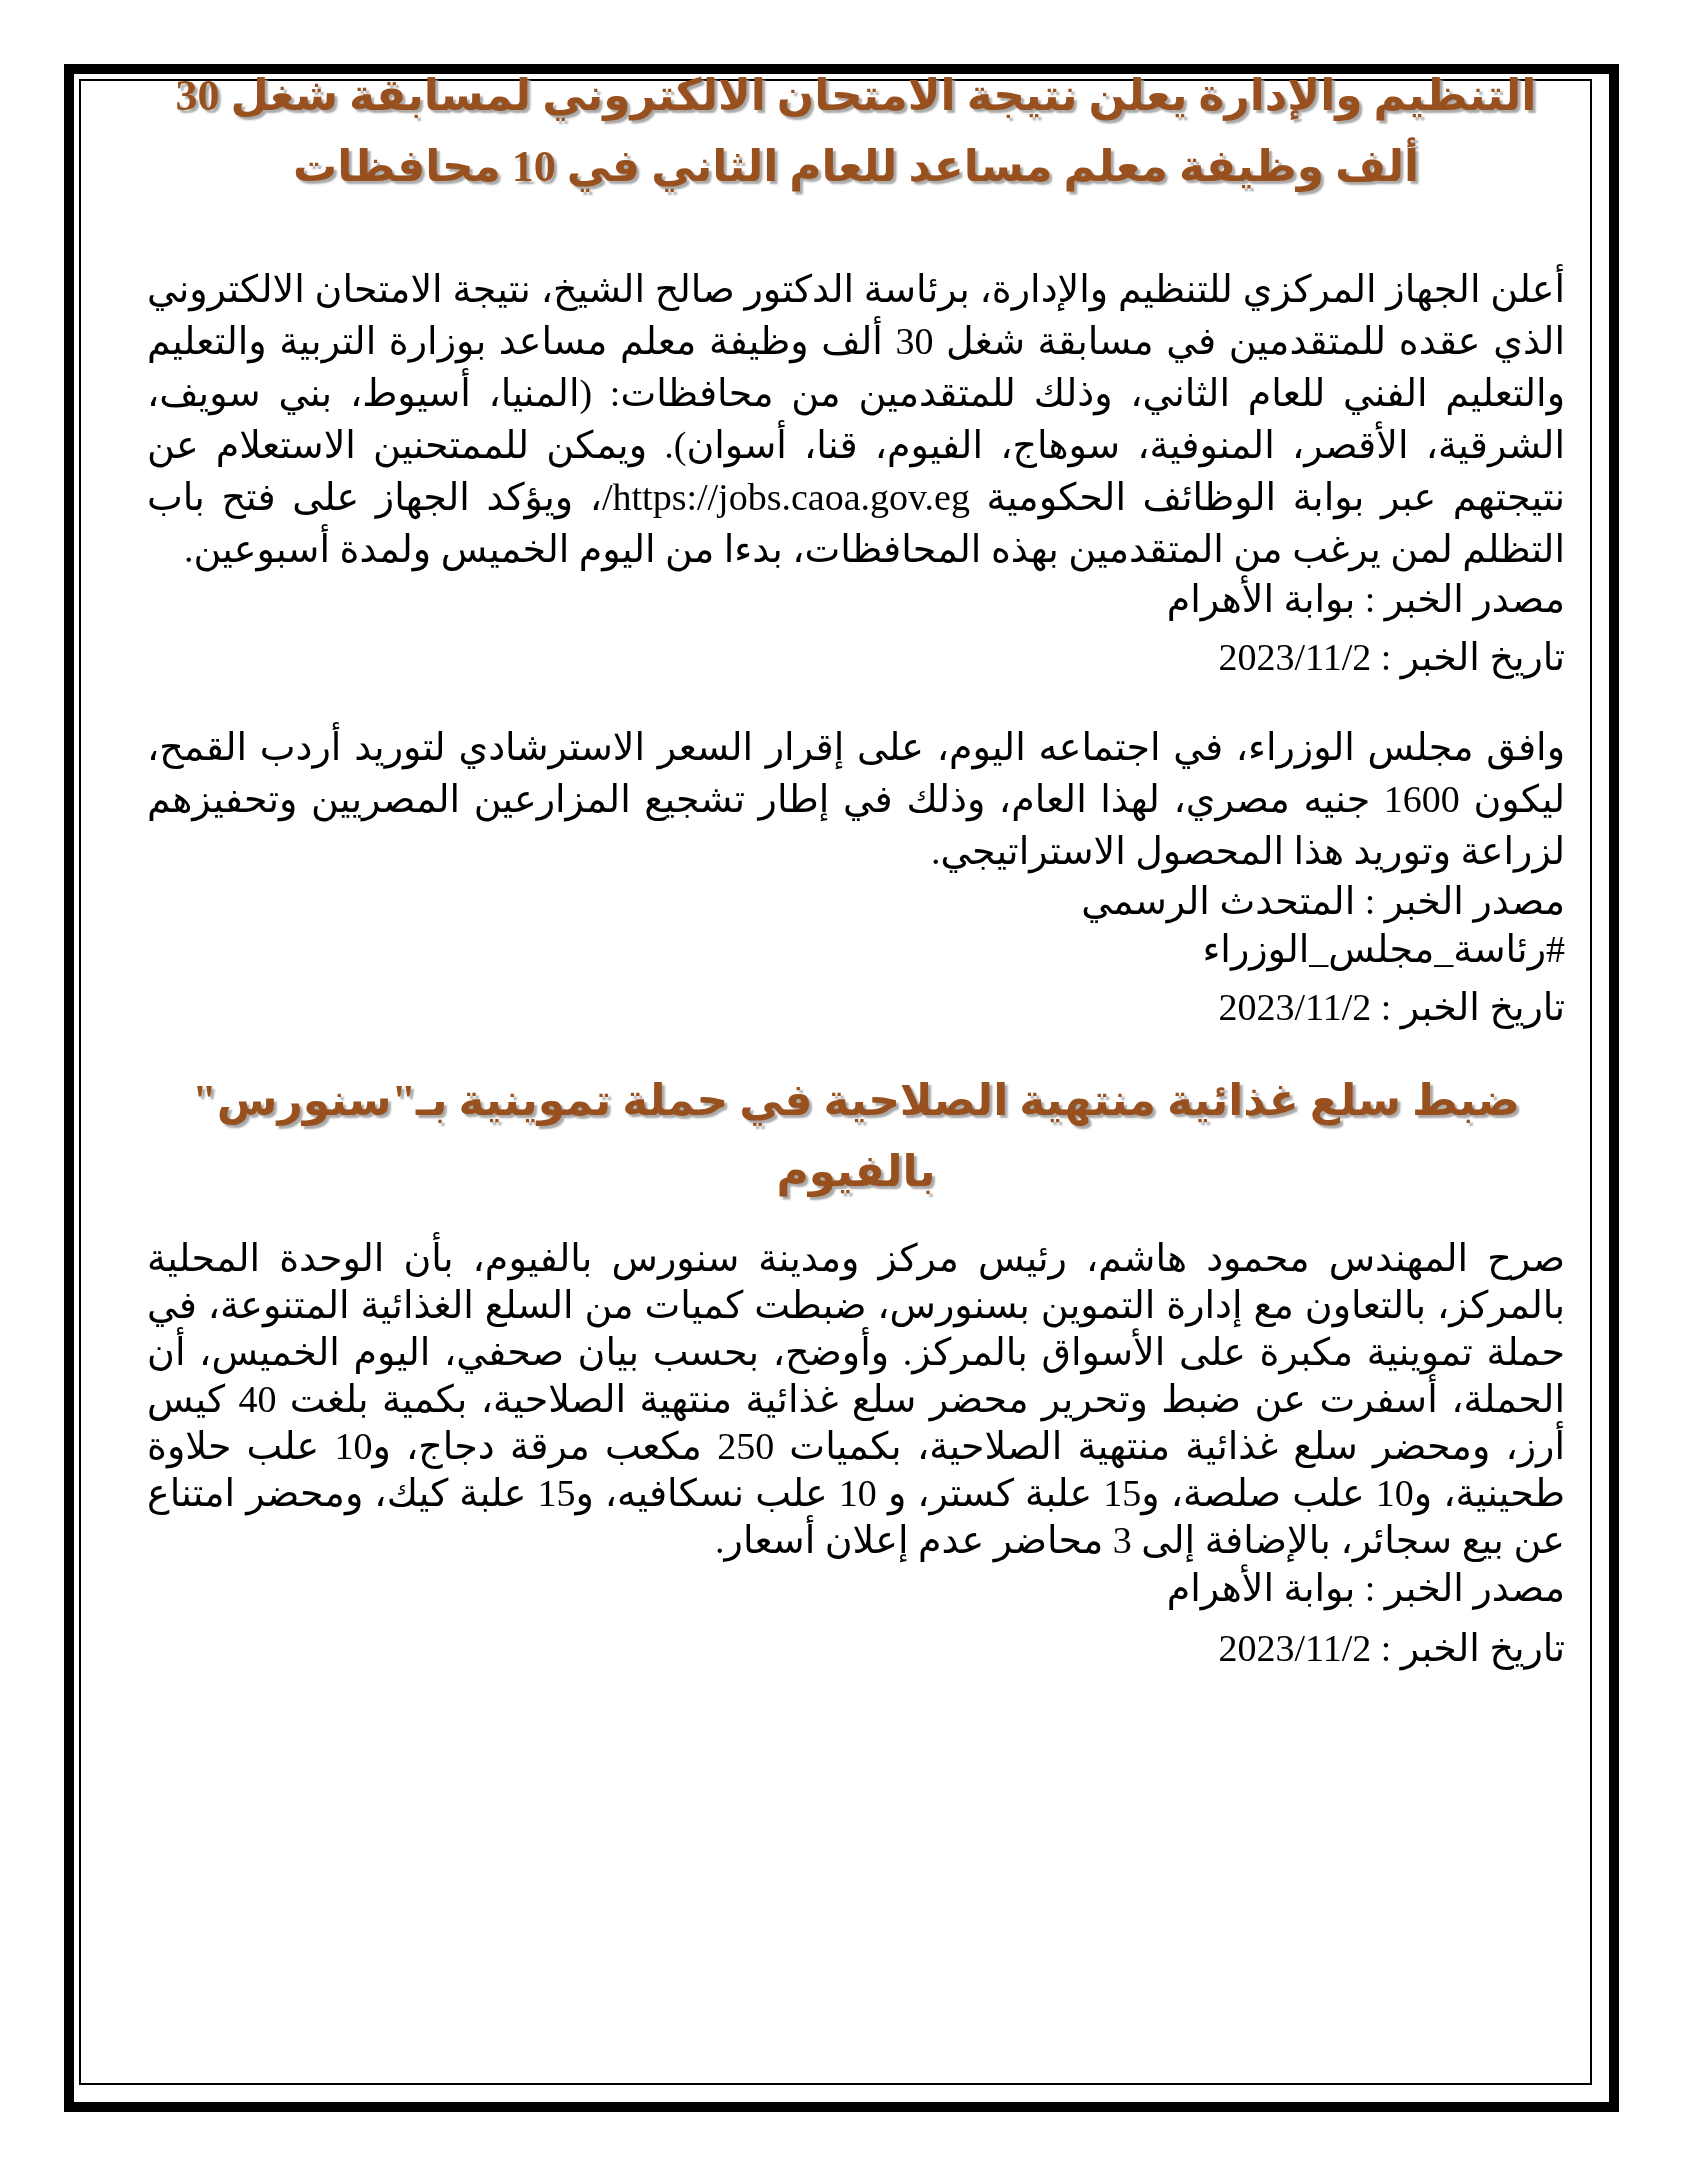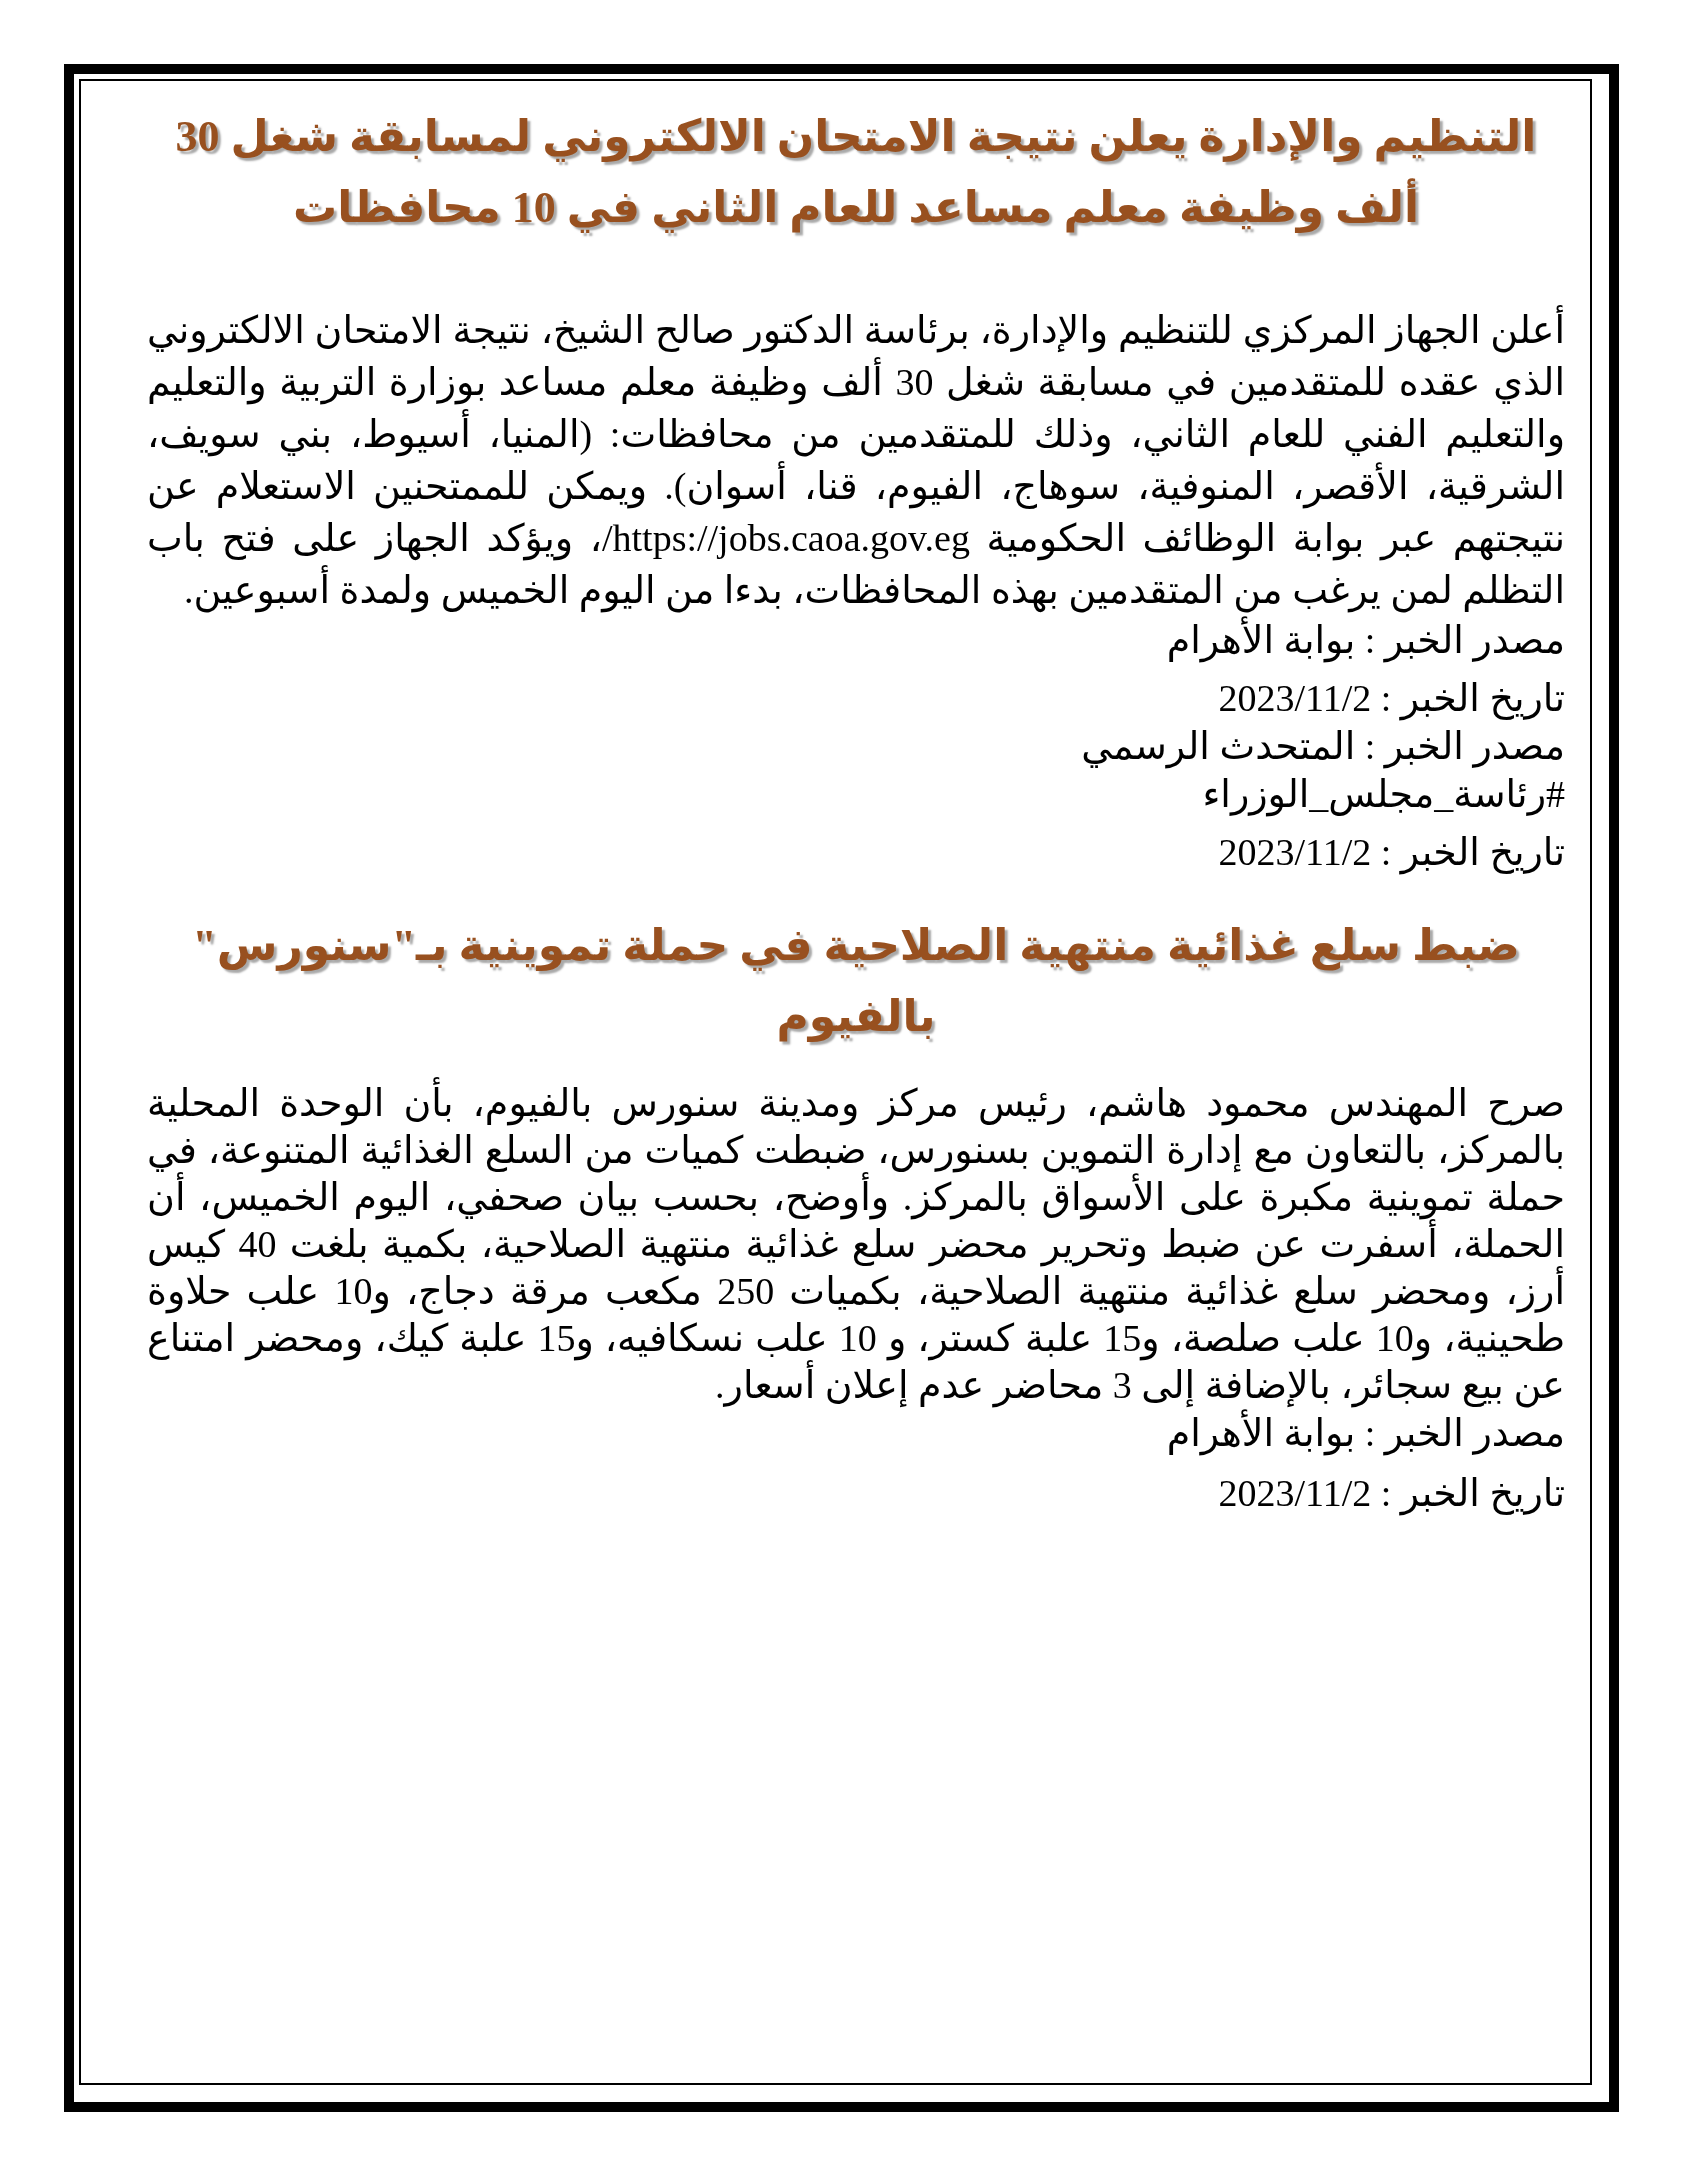--- a/index.html
+++ b/index.html
@@ -31,24 +31,24 @@
     left: 79px;
     top: 79px;
     width: 1509px;
     height: 2002px;
     border: 2px solid #000000;
     pointer-events: none;
   }
   .content {
     position: absolute;
     left: 147px;
-    top: 12px;
+    top: 0;
     width: 1418px;
     direction: rtl;
-    padding-top: 89px;
+    padding-top: 60px;
   }
   .article-title {
     font-size: 44px;
     line-height: 71px;
     font-weight: bold;
     text-align: center;
     color: #98501F;
     text-shadow: 3px 3px 2px #a9a9a9;
     margin: 0;
     padding: 0 6px;
@@ -85,20 +85,21 @@
   <div class="content">
 
     <section class="article article-1">
       <h1 class="article-title">التنظيم والإدارة يعلن نتيجة الامتحان الالكتروني لمسابقة شغل 30 ألف وظيفة معلم مساعد للعام الثاني في 10 محافظات</h1>
       <p class="para spaced">أعلن الجهاز المركزي للتنظيم والإدارة، برئاسة الدكتور صالح الشيخ، نتيجة الامتحان الالكتروني الذي عقده للمتقدمين في مسابقة شغل 30 ألف وظيفة معلم مساعد بوزارة التربية والتعليم والتعليم الفني للعام الثاني، وذلك للمتقدمين من محافظات: (المنيا، أسيوط، بني سويف، الشرقية، الأقصر، المنوفية، سوهاج، الفيوم، قنا، أسوان). ويمكن للممتحنين الاستعلام عن نتيجتهم عبر بوابة الوظائف الحكومية https://jobs.caoa.gov.eg/، ويؤكد الجهاز على فتح باب التظلم لمن يرغب من المتقدمين بهذه المحافظات، بدءا من اليوم الخميس ولمدة أسبوعين.</p>
       <div class="meta-line source-line">مصدر الخبر : بوابة الأهرام</div>
       <div class="meta-line date-line">تاريخ الخبر : 2023/11/2</div>
     </section>
 
     <section class="article article-2">
+      <p class="para spaced para-2">وافق مجلس الوزراء، في اجتماعه اليوم، على إقرار السعر الاسترشادي لتوريد أردب القمح، ليكون 1600 جنيه مصري، لهذا العام، وذلك في إطار تشجيع المزارعين المصريين وتحفيزهم لزراعة وتوريد هذا المحصول الاستراتيجي.</p>
       <div class="meta-line source-line">مصدر الخبر : المتحدث الرسمي</div>
       <div class="meta-line hashtag-line">#رئاسة_مجلس_الوزراء</div>
       <div class="meta-line date-line">تاريخ الخبر : 2023/11/2</div>
     </section>
 
     <section class="article article-3">
       <h1 class="article-title">ضبط سلع غذائية منتهية الصلاحية في حملة تموينية بـ"سنورس" بالفيوم</h1>
       <p class="para compact">صرح المهندس محمود هاشم، رئيس مركز ومدينة سنورس بالفيوم، بأن الوحدة المحلية بالمركز، بالتعاون مع إدارة التموين بسنورس، ضبطت كميات من السلع الغذائية المتنوعة، في حملة تموينية مكبرة على الأسواق بالمركز. وأوضح، بحسب بيان صحفي، اليوم الخميس، أن الحملة، أسفرت عن ضبط وتحرير محضر سلع غذائية منتهية الصلاحية، بكمية بلغت 40 كيس أرز، ومحضر سلع غذائية منتهية الصلاحية، بكميات 250 مكعب مرقة دجاج، و10 علب حلاوة طحينية، و10 علب صلصة، و15 علبة كستر، و 10 علب نسكافيه، و15 علبة كيك، ومحضر امتناع عن بيع سجائر، بالإضافة إلى 3 محاضر عدم إعلان أسعار.</p>
       <div class="meta-line source-line">مصدر الخبر : بوابة الأهرام</div>
       <div class="meta-line date-line">تاريخ الخبر : 2023/11/2</div>

